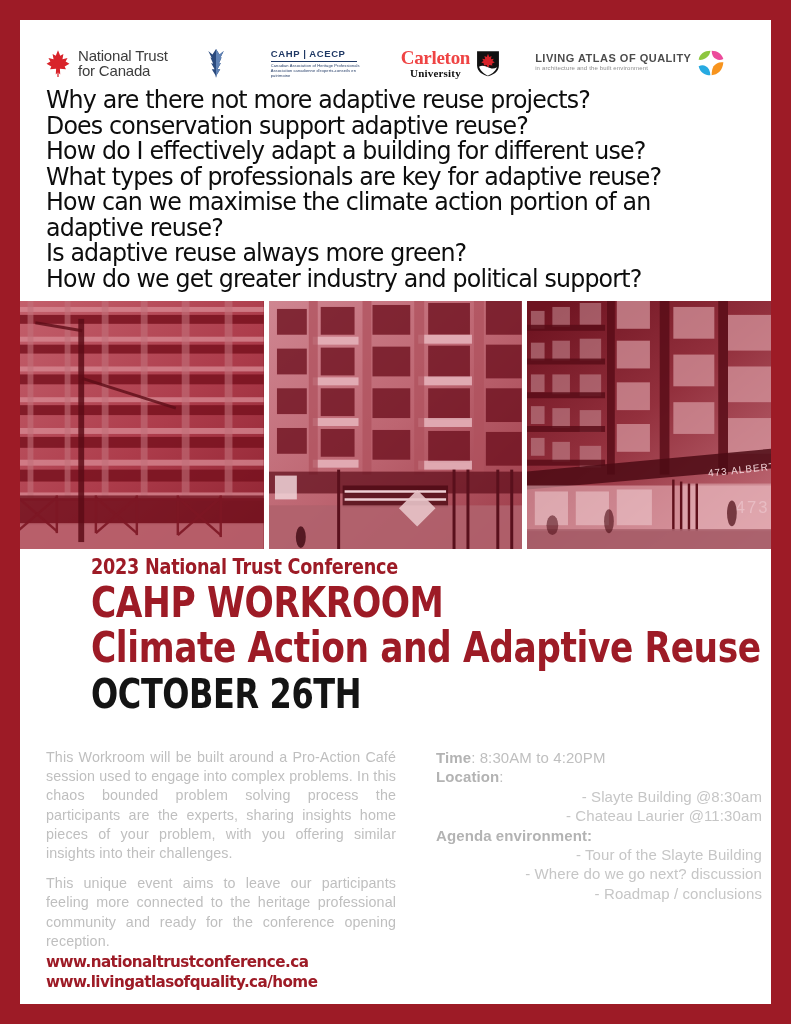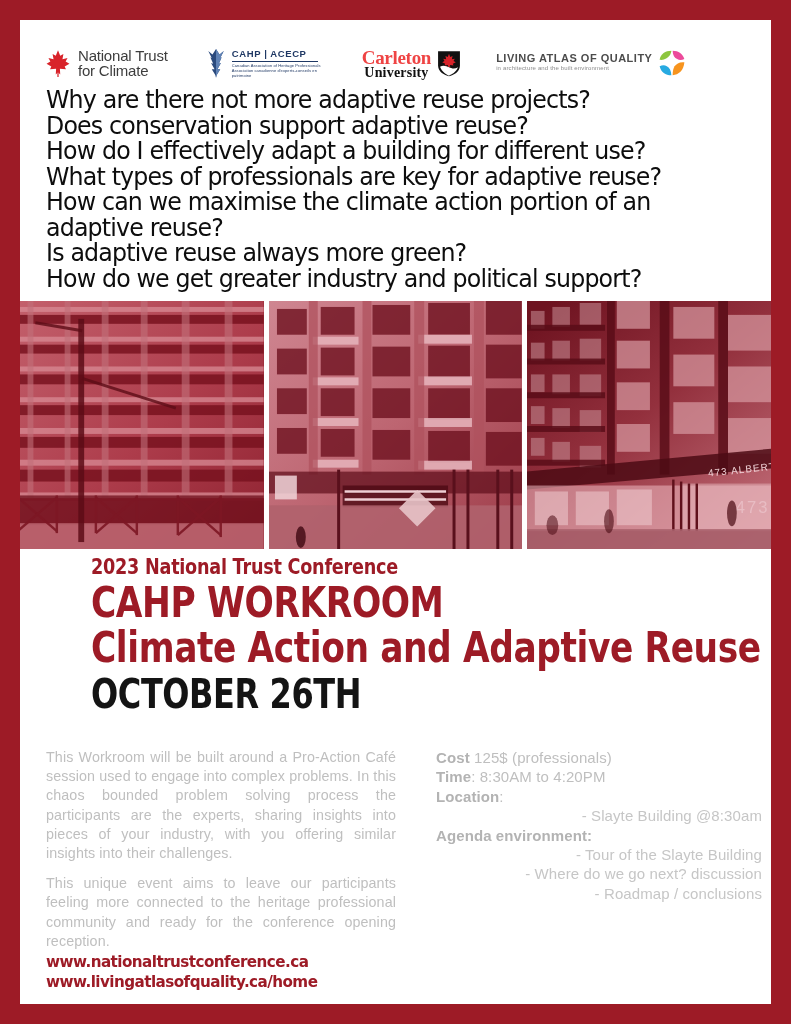--- a/index.html
+++ b/index.html
@@ -40,21 +40,21 @@
     display: flex;
     align-items: center;
     gap: 0px;
   }
   .logo {
     display: flex;
     align-items: center;
     flex: 0 0 auto;
   }
   .logo-ntc { margin-right: 36px; }
-  .logo-cahp { margin-right: 38px; }
+  .logo-cahp { margin-right: 38px; gap: 39px; }
   .logo-carleton { margin-right: 34px; }
 
   .ntc-leaf { width: 26px; height: 28px; margin-right: 7px; flex: 0 0 auto; }
   .ntc-text {
     font-family: "Liberation Sans", sans-serif;
     font-size: 15px;
     line-height: 15px;
     color: #3d3d3d;
     font-weight: 400;
     letter-spacing: -0.2px;
@@ -85,21 +85,21 @@
   .carleton-name {
     font-family: "Liberation Serif", serif;
     font-size: 19px;
     font-weight: bold;
     color: #ef4444;
     letter-spacing: -0.3px;
     line-height: 19px;
   }
   .carleton-univ {
     font-family: "Liberation Serif", serif;
-    font-size: 14px;
+    font-size: 11px;
     font-weight: bold;
     color: #111111;
     line-height: 12px;
     letter-spacing: 0.2px;
   }
   .carleton-shield { width: 26px; height: 27px; flex: 0 0 auto; }
 
   .laq-block { margin-right: 7px; text-align: left; }
   .laq-title {
     font-size: 11px;
@@ -282,21 +282,21 @@
 
     <div class="logo-bar">
 
       <div class="logo logo-ntc">
         <svg class="ntc-leaf" viewBox="0 0 40 44">
           <path fill="#d8232a" d="M20 2 L23.5 10.5 L28.5 8 L27 16 L35 14 L32 19.5 L38 23 L30.5 27.5 L32.5 32 L23 31 L23.5 40 L20 36.5 L16.5 40 L17 31 L7.5 32 L9.5 27.5 L2 23 L8 19.5 L5 14 L13 16 L11.5 8 L16.5 10.5 Z"></path>
           <path fill="#d8232a" d="M19 36 h2 v8 h-2 z"></path>
         </svg>
         <div class="ntc-text">
           <span>National Trust</span>
-          <span>for Climate</span>
+          <span>for Canada</span>
         </div>
       </div>
 
       <div class="logo logo-cahp">
         <svg class="cahp-mark" viewBox="0 0 34 42">
           <path fill="#2b4a7d" d="M6 4 L11 14 L9 13 L13 22 L10 21 L15 30 L11 30 L16 38 L17 42 L18 38 L23 30 L19 30 L24 21 L21 22 L25 13 L23 14 L28 4 L22 9 L17 1 L12 9 Z"></path>
           <path fill="#5f82b5" d="M17 1 L22 9 L28 4 L23 14 L25 13 L21 22 L24 21 L19 30 L23 30 L18 38 L17 42 Z"></path>
         </svg>
         <div class="cahp-block">
           <div class="cahp-title">CAHP | ACECP</div>
@@ -549,29 +549,29 @@
     <div class="headline">
       <div class="kicker">2023 National Trust Conference</div>
       <div class="h1">CAHP WORKROOM</div>
       <div class="h2">Climate Action and Adaptive Reuse</div>
       <div class="h3">OCTOBER 26TH</div>
     </div>
 
     <div class="body-cols">
 
       <div class="col-left">
-        <p class="para">This Workroom will be built around a Pro-Action Café session used to engage into complex problems. In this chaos bounded problem solving process the participants are the experts, sharing insights into pieces of your industry, with you offering similar insights into their challenges.</p>
+        <p class="para">This Workroom will be built around a Pro-Action Café session used to engage into complex problems. In this chaos bounded problem solving process the participants are the experts, sharing insights home pieces of your problem, with you offering similar insights into their challenges.</p>
         <p class="para">This unique event aims to leave our participants feeling more connected to the heritage professional community and ready for the conference opening reception.</p>
       </div>
 
       <div class="col-right">
-        <div class="info-line"><b>Cost</b><span> 125$ (professionals)</span></div>
         <div class="info-line"><b>Time</b><span>: 8:30AM to 4:20PM</span></div>
         <div class="info-line"><b>Location</b><span>:</span></div>
         <div class="info-sub">- Slayte Building @8:30am</div>
+        <div class="info-sub">- Chateau Laurier @11:30am</div>
         <div class="info-line"><b>Agenda environment:</b></div>
         <div class="info-sub">- Tour of the Slayte Building</div>
         <div class="info-sub">- Where do we go next? discussion</div>
         <div class="info-sub">- Roadmap / conclusions</div>
       </div>
 
     </div>
 
     <div class="footer-links">
       <a class="flink" href="#">www.nationaltrustconference.ca</a>

